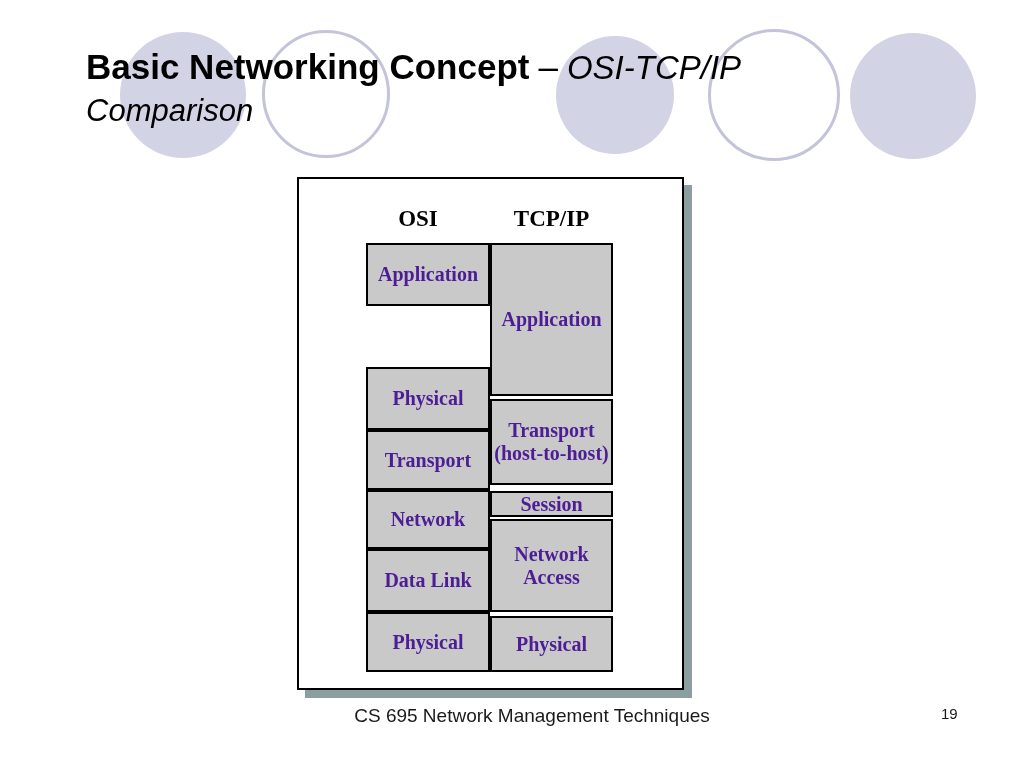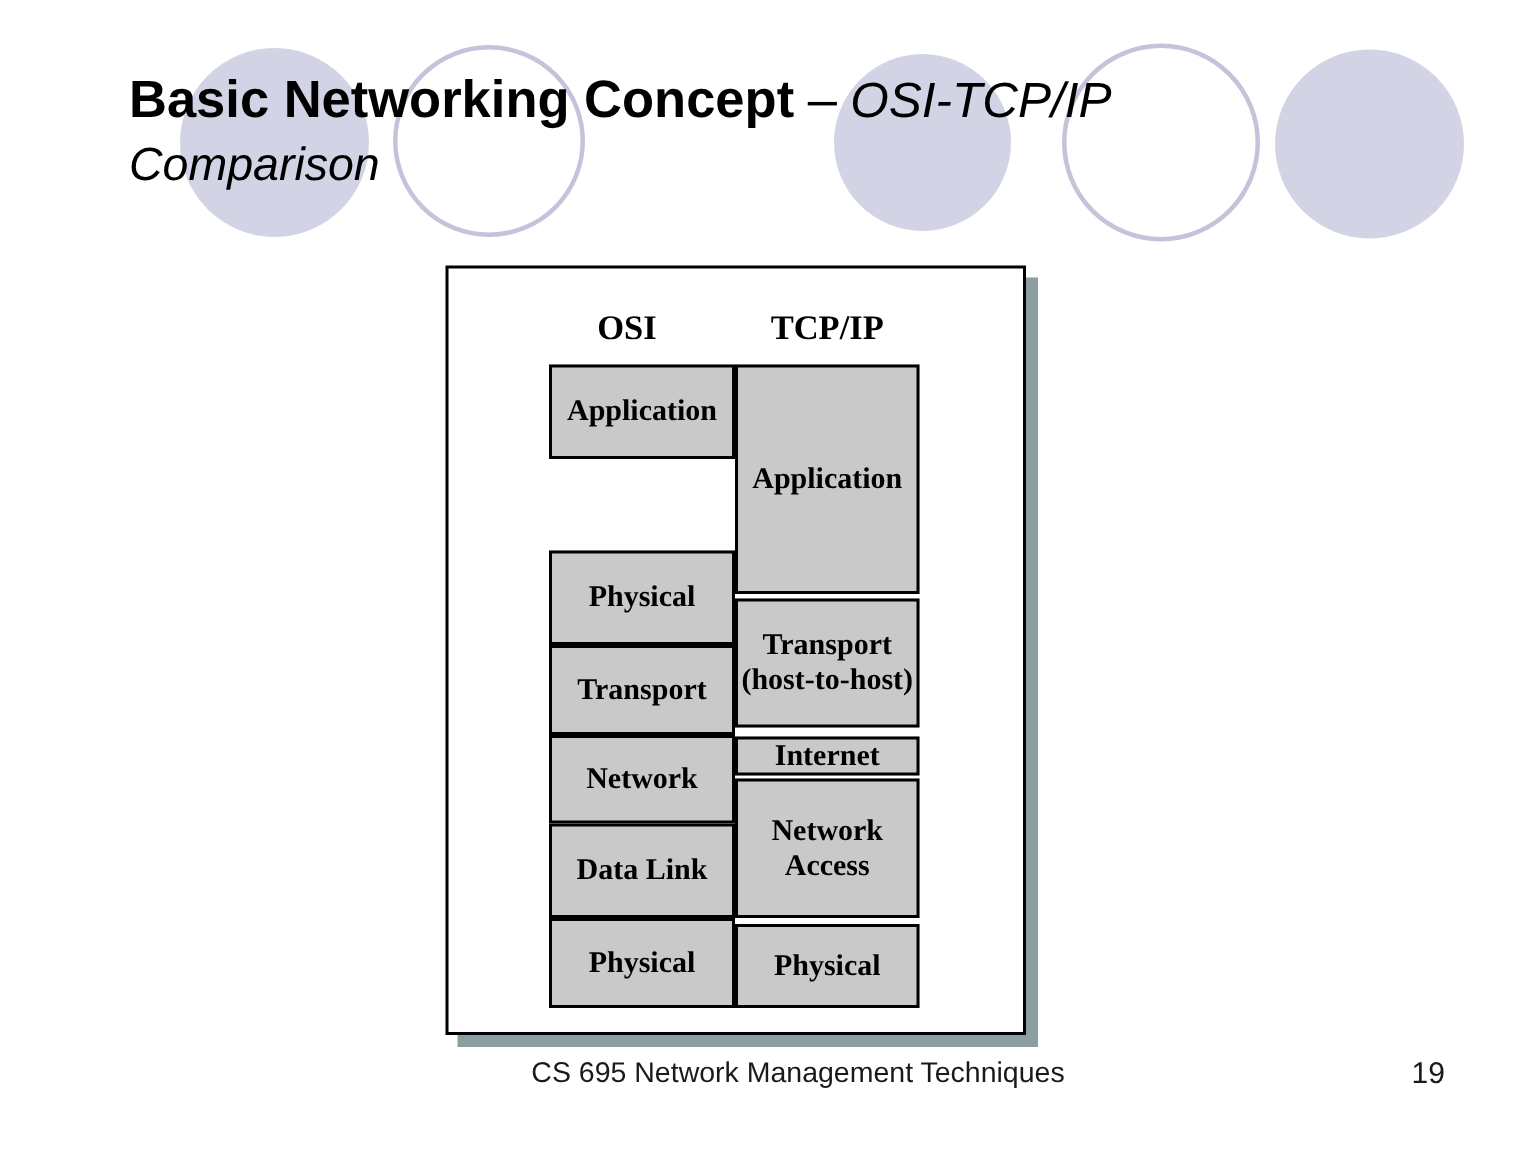--- a/index.html
+++ b/index.html
@@ -46,32 +46,32 @@
   }
   .col-header {
     position: absolute; z-index: 5; text-align: center;
     font-family: "Liberation Serif", serif; font-weight: bold; font-size: 23px;
   }
   .layer {
     position: absolute; z-index: 5; box-sizing: border-box;
     background: var(--box-fill); border: 2px solid var(--box-border);
     display: flex; align-items: center; justify-content: center;
     text-align: center; font-family: "Liberation Serif", serif;
-    font-weight: bold; font-size: 20px; line-height: 1.15; color: #000000;
+    font-weight: bold; font-size: 20px; line-height: 1.15; color: #4c1d95;
     padding: 0 1px;
   }
 
   
   .footer-text {
     position: absolute; left: 0; right: 0; top: 705px; text-align: center;
     font-size: 19px; color: var(--footer-color); z-index: 2;
   }
   .page-number {
     position: absolute; left: 941px; top: 705px;
-    font-size: 20px; color: var(--footer-color); z-index: 2;
+    font-size: 15px; color: var(--footer-color); z-index: 2;
   }
 </style>
 </head>
 <body>
 
 <div class="slide">
 
   <div class="circle filled" style="left:120px; top:32px; width:126px; height:126px;"></div>
   <div class="circle ring" style="left:262px; top:30px; width:128px; height:128px;"></div>
   <div class="circle filled" style="left:556px; top:36px; width:118px; height:118px;"></div>
@@ -93,20 +93,20 @@
 
   <div class="layer" style="left:366px; top:243px; width:124px; height:63px;">Application</div>
   <div class="layer" style="left:366px; top:367px; width:124px; height:63px;">Physical</div>
   <div class="layer" style="left:366px; top:430px; width:124px; height:60px;">Transport</div>
   <div class="layer" style="left:366px; top:490px; width:124px; height:59px;">Network</div>
   <div class="layer" style="left:366px; top:549px; width:124px; height:63px;">Data Link</div>
   <div class="layer" style="left:366px; top:612px; width:124px; height:60px;">Physical</div>
 
   <div class="layer" style="left:490px; top:243px; width:123px; height:153px;">Application</div>
   <div class="layer" style="left:490px; top:399px; width:123px; height:86px;">Transport (host-to-host)</div>
-  <div class="layer" style="left:490px; top:491px; width:123px; height:26px;">Internet</div>
+  <div class="layer" style="left:490px; top:491px; width:123px; height:26px;">Session</div>
   <div class="layer" style="left:490px; top:519px; width:123px; height:93px;">Network Access</div>
   <div class="layer" style="left:490px; top:616px; width:123px; height:56px;">Physical</div>
 
   <div class="footer-text">CS 695 Network Management Techniques</div>
   <div class="page-number">19</div>
 
 </div>
 
 </body></html>

